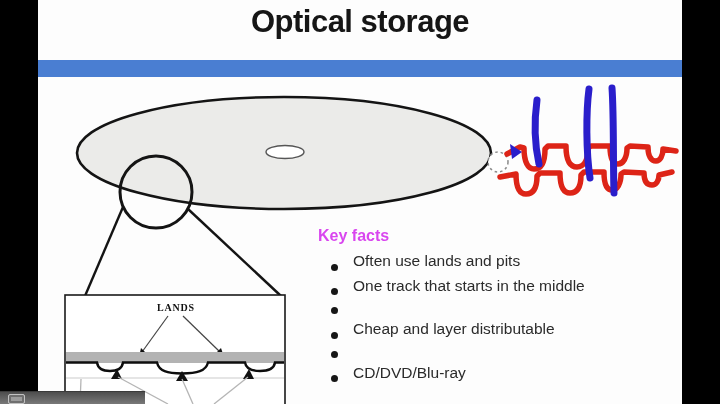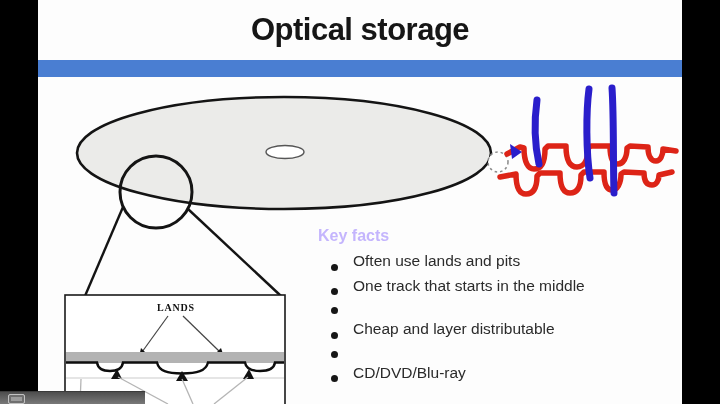--- a/index.html
+++ b/index.html
@@ -5,33 +5,33 @@
   html,body { margin:0; padding:0; background:#000; }
   .stage {
     position:relative; width:720px; height:404px; overflow:hidden;
     background:#000; font-family:"Liberation Sans", sans-serif;
   }
   .slide {
     position:absolute; left:38px; top:0; width:644px; height:404px;
     background:#fdfdfd;
   }
   .slide-title {
-    position:absolute; left:38px; top:12px; width:644px;
+    position:absolute; left:38px; top:4px; width:644px;
     text-align:center; font-size:31px; font-weight:700; color:#161616;
     letter-spacing:-0.5px;
   }
   .accent-bar {
     position:absolute; left:38px; top:60px; width:644px; height:17px;
     background:#4a7ed2;
   }
   .diagram-svg { position:absolute; left:0; top:0; width:720px; height:404px; }
   .facts {
     position:absolute; left:318px; top:227px; width:362px; color:#2b2b2b;
   }
-  .facts-heading { font-size:16px; font-weight:700; color:#c4b5fd; }
+  .facts-heading { font-size:16px; font-weight:700; color:#d946ef; }
   .facts ul { list-style:none; margin:7px 0 0 0; padding:0; }
   .facts li { display:flex; align-items:flex-end; margin:0 0 6px 0; }
   .bullet {
     flex:none; width:7px; height:7px; border-radius:50%; background:#161616;
     margin:6px 15px 0 13px;
   }
   .fact-text { font-size:15.5px; line-height:18.5px; max-width:305px; }
   .player-bar {
     position:absolute; left:0; top:391px; width:145px; height:13px;
     background:linear-gradient(180deg,#4e4e4e,#7c7c7c);

